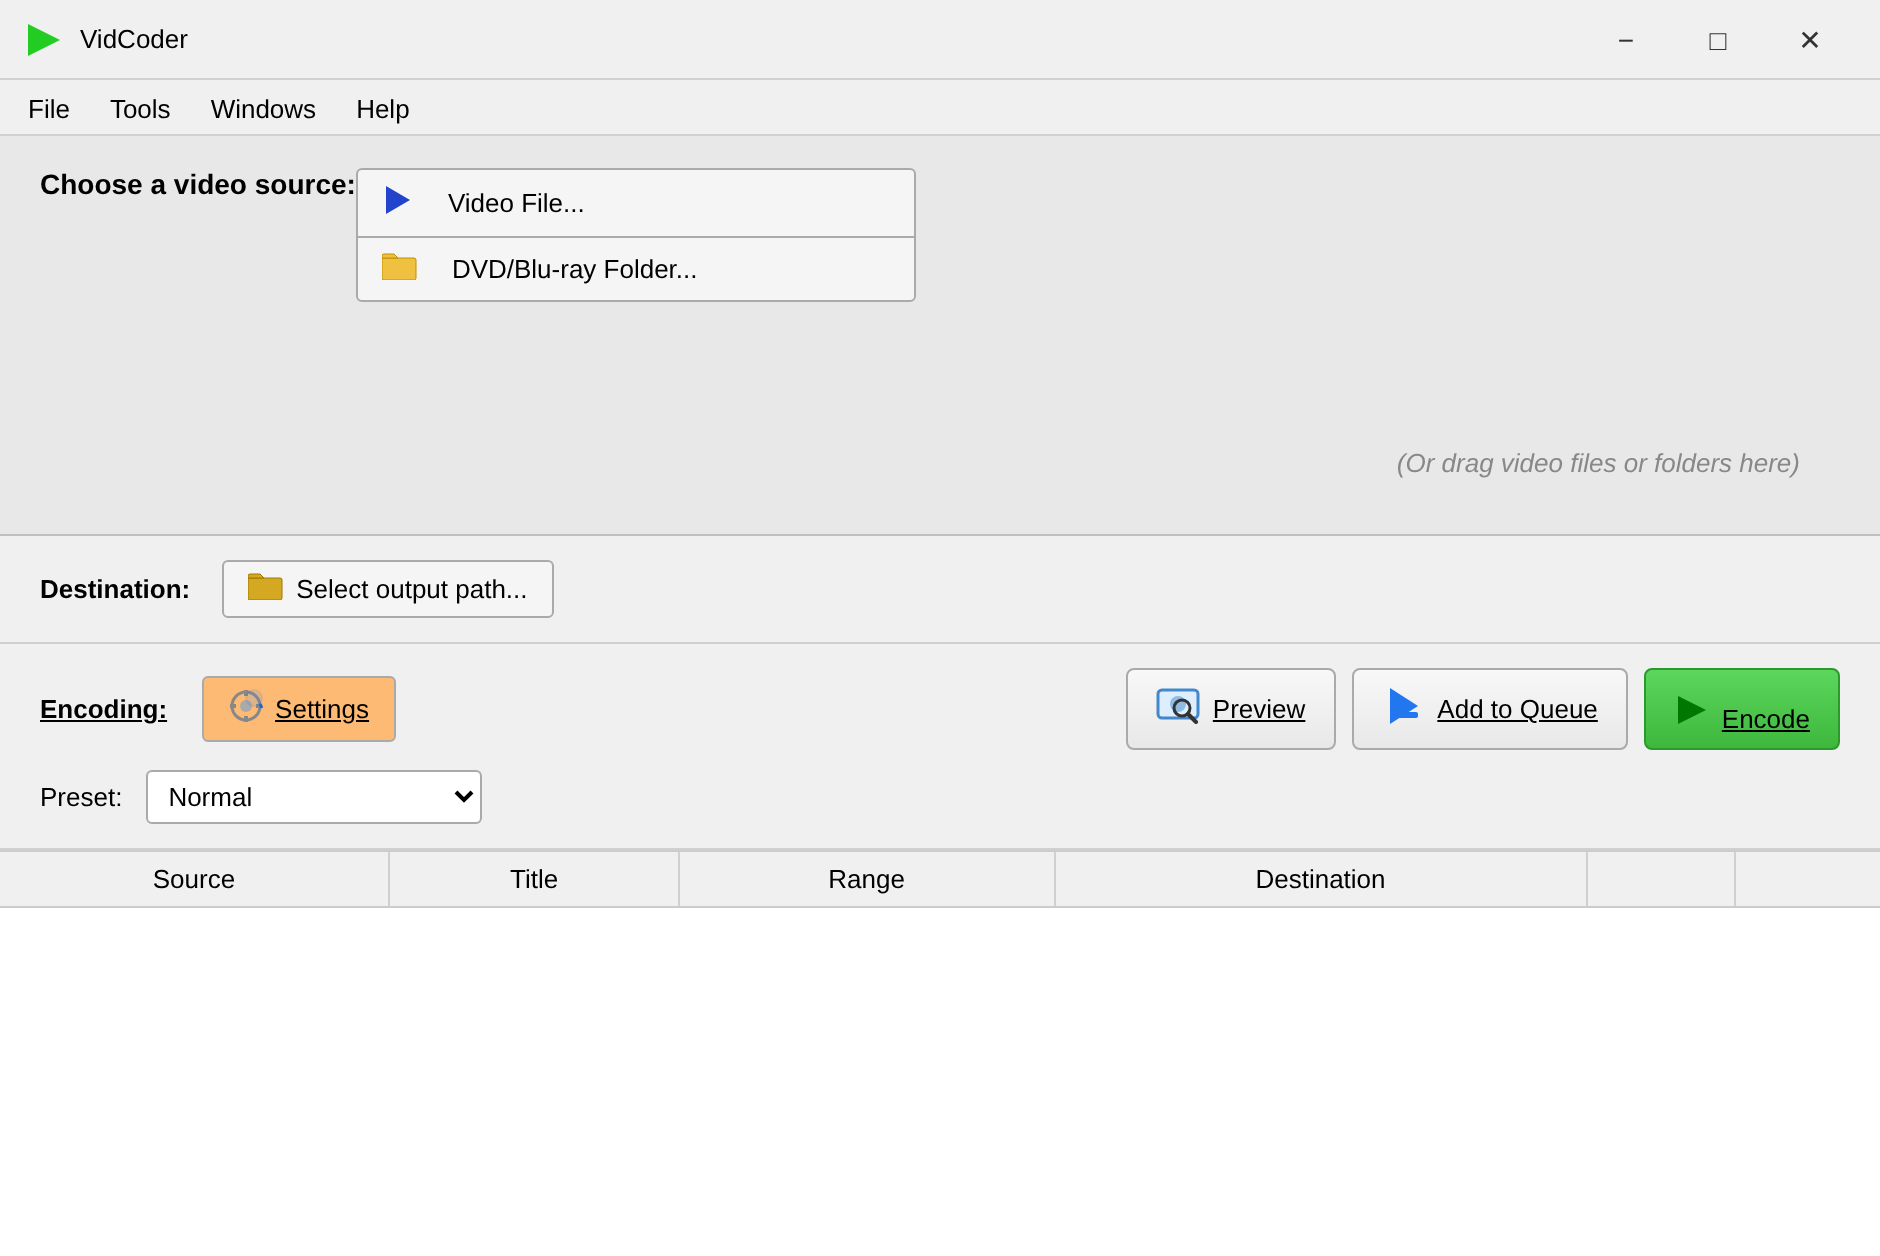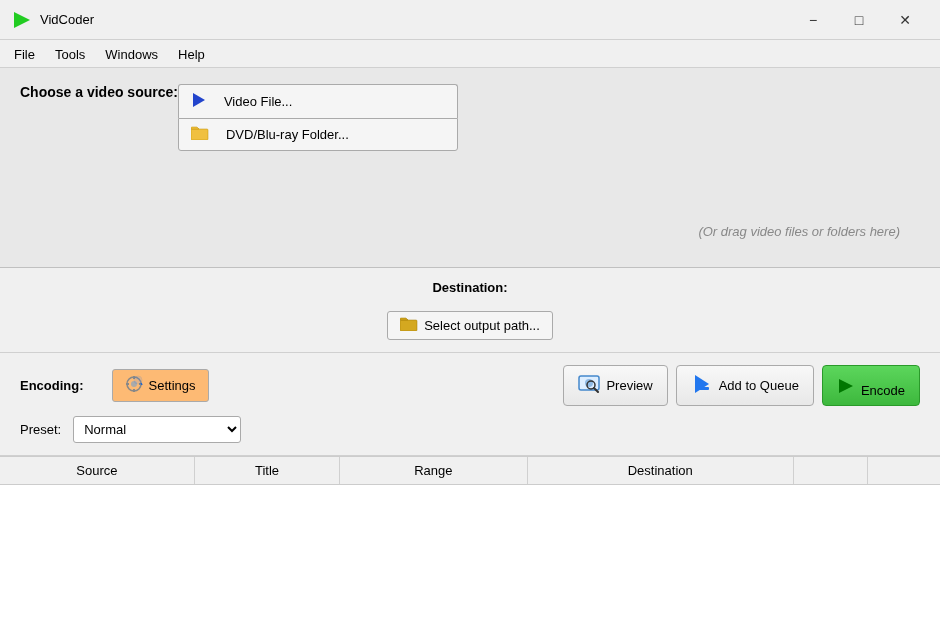--- a/index.html
+++ b/index.html
@@ -126,21 +126,20 @@
     }
 
     
     .destination-section {
       padding: 12px 20px;
       display: flex;
       align-items: center;
       gap: 16px;
       background: #f0f0f0;
       border-bottom: 1px solid #d0d0d0;
-      flex-direction: column;
     }
     .destination-label {
       font-weight: bold;
       font-size: 13px;
       color: #000;
     }
     .dest-btn {
       display: flex;
       align-items: center;
       padding: 5px 12px;
@@ -155,22 +154,23 @@
 
     
     .encoding-section {
       padding: 12px 20px;
       background: #f0f0f0;
       border-bottom: 1px solid #d0d0d0;
     }
     .encoding-row {
       display: flex;
       align-items: center;
-      gap: 28px;
+      gap: 17px;
       margin-bottom: 10px;
+      text-decoration: underline;
     }
     .encoding-label {
       font-weight: bold;
       font-size: 13px;
       color: #000;
     }
     .settings-btn {
       display: flex;
       align-items: center;
       padding: 5px 12px;

